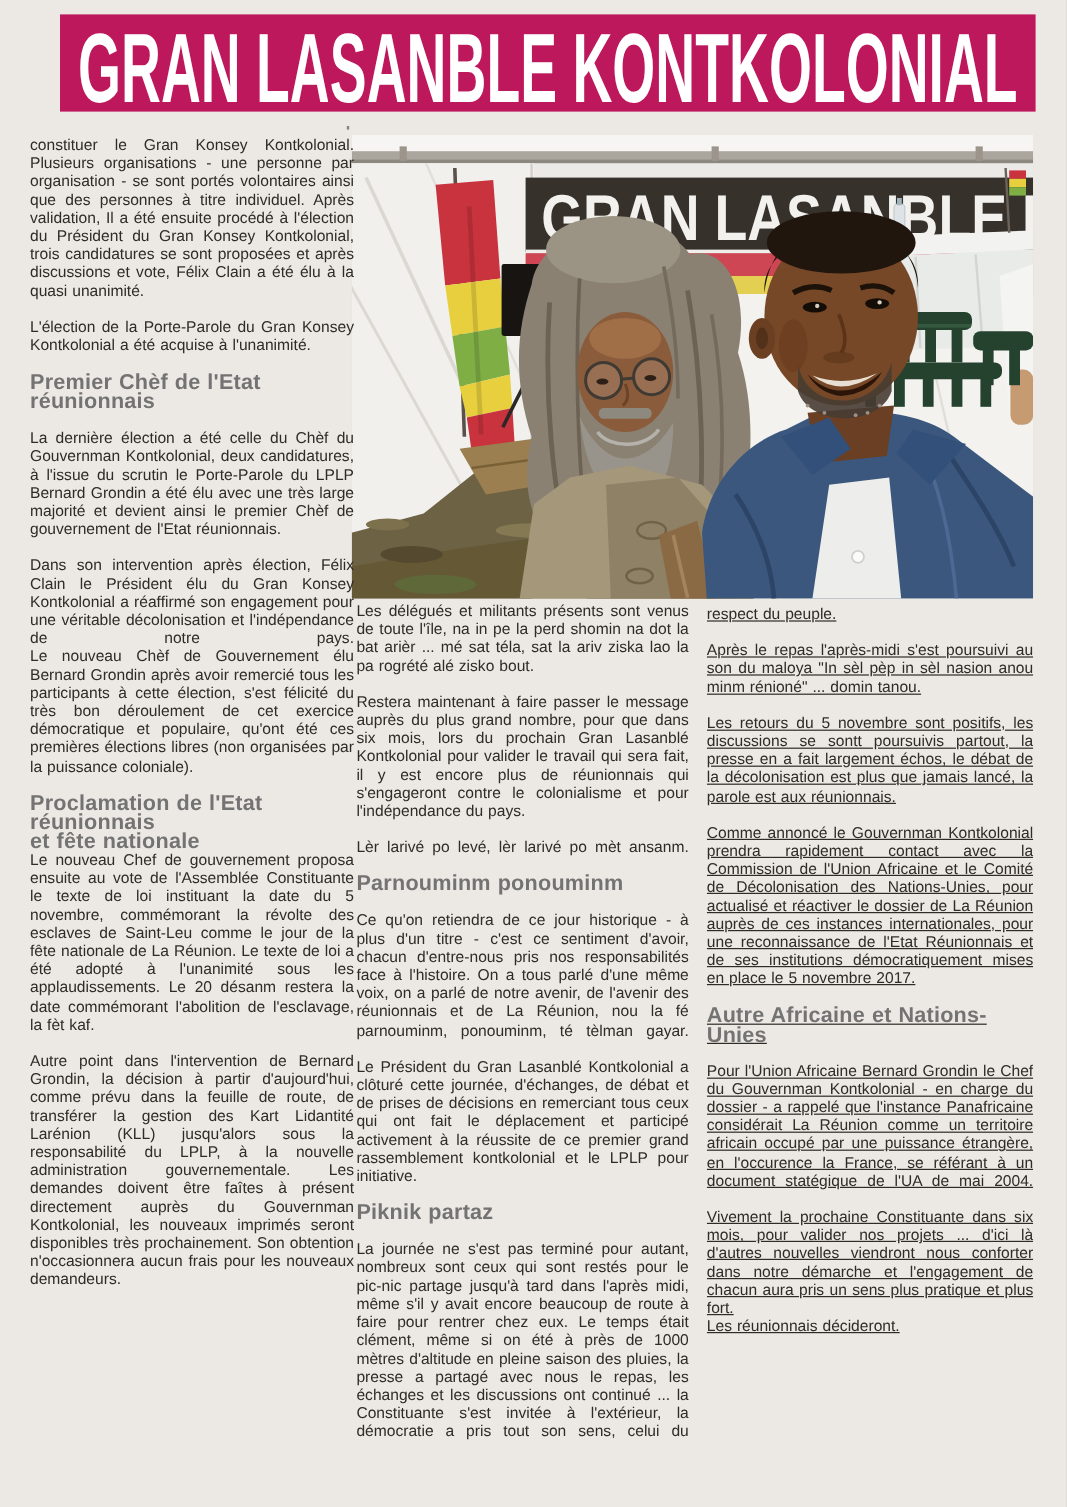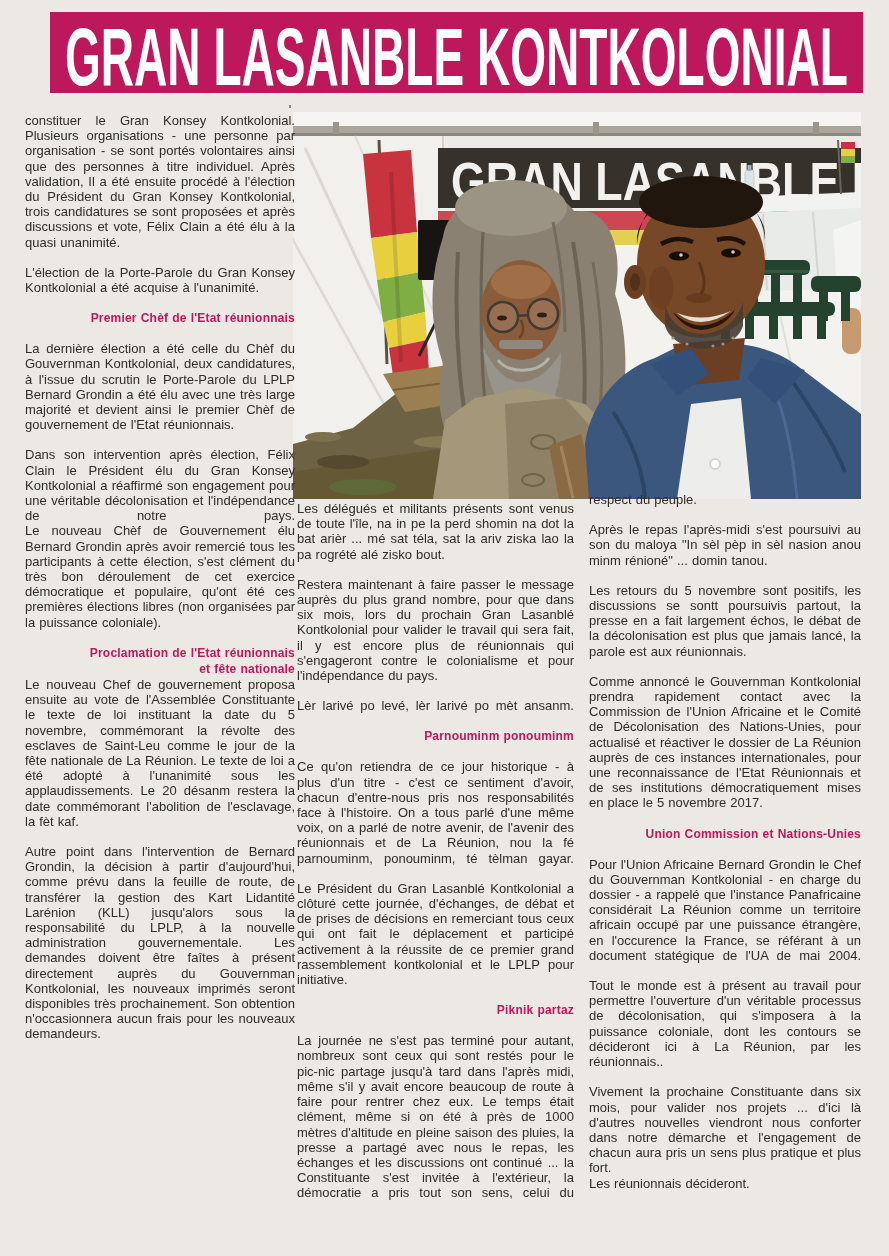--- a/index.html
+++ b/index.html
@@ -19,27 +19,27 @@
     background:#e9e7e2; overflow:hidden;
   }
   .photo svg { display:block; }
   .col {
     position:absolute; text-align:justify;
     font-size:13px; line-height:15.2px; color:#2f2b27;
     overflow:hidden; word-spacing:0.5px;
   }
   .col1 { left:25px;  top:113px; width:270px; height:1135px; }
   .col2 { left:297px; top:501px; width:277px; height:748px; }
-  .col3 { left:589px; top:492px; width:272px; height:748px; }
+  .col3 { left:589px; top:504px; width:272px; height:748px;text-decoration:underline; }
   .blk { margin:0; }
   .blk + .blk { margin-top:15px; }
   .blk.tight { margin-top:0; }
   .bhead {
-    font-weight:bold; text-align:right; white-space:pre-line;
-    font-size:12px; line-height:16px; color:#be185d; letter-spacing:0.2px;
+    font-weight:bold; text-align:left; white-space:pre-line;
+    font-size:18px; line-height:16px; color:#737373; letter-spacing:0.2px;
   }
   .bpara.fill { text-align-last:justify; }
 </style>
 </head>
 <body>
 
 <div class="page">
 
   <div class="masthead">
     <svg width="813" height="81" viewBox="0 0 813 81">
@@ -210,41 +210,40 @@
       </g>
     </svg>
   </div>
 
   <div class="col col1">
       <div class="blk bpara">constituer le Gran Konsey Kontkolonial. Plusieurs organisations - une personne par organisation - se sont portés volontaires ainsi que des personnes à titre individuel. Après validation, Il a été ensuite procédé à l'élection du Président du Gran Konsey Kontkolonial, trois candidatures se sont proposées et après discussions et vote, Félix Clain a été élu à la quasi unanimité.</div>
       <div class="blk bpara">L'élection de la Porte-Parole du Gran Konsey Kontkolonial a été acquise à l'unanimité.</div>
       <div class="blk bhead">Premier Chèf de l'Etat réunionnais</div>
       <div class="blk bpara">La dernière élection a été celle du Chèf du Gouvernman Kontkolonial, deux candidatures, à l'issue du scrutin le Porte-Parole du LPLP Bernard Grondin a été élu avec une très large majorité et devient ainsi le premier Chèf de gouvernement de l'Etat réunionnais.</div>
       <div class="blk bpara fill">Dans son intervention après élection, Félix Clain le Président élu du Gran Konsey Kontkolonial a réaffirmé son engagement pour une véritable décolonisation et l'indépendance de notre pays.</div>
-      <div class="blk bpara tight">Le nouveau Chèf de Gouvernement élu Bernard Grondin après avoir remercié tous les participants à cette élection, s'est clément du très bon déroulement de cet exercice démocratique et populaire, qu'ont été ces premières élections libres (non organisées par la puissance coloniale).</div>
+      <div class="blk bpara tight">Le nouveau Chèf de Gouvernement élu Bernard Grondin après avoir remercié tous les participants à cette élection, s'est félicité du très bon déroulement de cet exercice démocratique et populaire, qu'ont été ces premières élections libres (non organisées par la puissance coloniale).</div>
       <div class="blk bhead">Proclamation de l'Etat réunionnais
 et fête nationale</div>
       <div class="blk bpara tight">Le nouveau Chef de gouvernement proposa ensuite au vote de l'Assemblée Constituante le texte de loi instituant la date du 5 novembre, commémorant la révolte des esclaves de Saint-Leu comme le jour de la fête nationale de La Réunion. Le texte de loi a été adopté à l'unanimité sous les applaudissements. Le 20 désanm restera la date commémorant l'abolition de l'esclavage, la fèt kaf.</div>
       <div class="blk bpara">Autre point dans l'intervention de Bernard Grondin, la décision à partir d'aujourd'hui, comme prévu dans la feuille de route, de transférer la gestion des Kart Lidantité Larénion (KLL) jusqu'alors sous la responsabilité du LPLP, à la nouvelle administration gouvernementale. Les demandes doivent être faîtes à présent directement auprès du Gouvernman Kontkolonial, les nouveaux imprimés seront disponibles très prochainement. Son obtention n'occasionnera aucun frais pour les nouveaux demandeurs.</div>
     </div>
   <div class="col col2">
       <div class="blk bpara">Les délégués et militants présents sont venus de toute l'île, na in pe la perd shomin na dot la bat arièr ... mé sat téla, sat la ariv ziska lao la pa rogrété alé zisko bout.</div>
       <div class="blk bpara">Restera maintenant à faire passer le message auprès du plus grand nombre, pour que dans six mois, lors du prochain Gran Lasanblé Kontkolonial pour valider le travail qui sera fait, il y est encore plus de réunionnais qui s'engageront contre le colonialisme et pour l'indépendance du pays.</div>
       <div class="blk bpara fill">Lèr larivé po levé, lèr larivé po mèt ansanm.</div>
       <div class="blk bhead">Parnouminm ponouminm</div>
       <div class="blk bpara fill">Ce qu'on retiendra de ce jour historique - à plus d'un titre - c'est ce sentiment d'avoir, chacun d'entre-nous pris nos responsabilités face à l'histoire. On a tous parlé d'une même voix, on a parlé de notre avenir, de l'avenir des réunionnais et de La Réunion, nou la fé parnouminm, ponouminm, té tèlman gayar.</div>
       <div class="blk bpara">Le Président du Gran Lasanblé Kontkolonial a clôturé cette journée, d'échanges, de débat et de prises de décisions en remerciant tous ceux qui ont fait le déplacement et participé activement à la réussite de ce premier grand rassemblement kontkolonial et le LPLP pour initiative.</div>
       <div class="blk bhead">Piknik partaz</div>
       <div class="blk bpara fill">La journée ne s'est pas terminé pour autant, nombreux sont ceux qui sont restés pour le pic-nic partage jusqu'à tard dans l'après midi, même s'il y avait encore beaucoup de route à faire pour rentrer chez eux. Le temps était clément, même si on été à près de 1000 mètres d'altitude en pleine saison des pluies, la presse a partagé avec nous le repas, les échanges et les discussions ont continué ... la Constituante s'est invitée à l'extérieur, la démocratie a pris tout son sens, celui du</div>
     </div>
   <div class="col col3">
       <div class="blk bpara">respect du peuple.</div>
       <div class="blk bpara">Après le repas l'après-midi s'est poursuivi au son du maloya "In sèl pèp in sèl nasion anou minm rénioné" ... domin tanou.</div>
       <div class="blk bpara">Les retours du 5 novembre sont positifs, les discussions se sontt poursuivis partout, la presse en a fait largement échos, le débat de la décolonisation est plus que jamais lancé, la parole est aux réunionnais.</div>
       <div class="blk bpara">Comme annoncé le Gouvernman Kontkolonial prendra rapidement contact avec la Commission de l'Union Africaine et le Comité de Décolonisation des Nations-Unies, pour actualisé et réactiver le dossier de La Réunion auprès de ces instances internationales, pour une reconnaissance de l'Etat Réunionnais et de ses institutions démocratiquement mises en place le 5 novembre 2017.</div>
-      <div class="blk bhead">Union Commission et Nations-Unies</div>
+      <div class="blk bhead">Autre Africaine et Nations-Unies</div>
       <div class="blk bpara fill">Pour l'Union Africaine Bernard Grondin le Chef du Gouvernman Kontkolonial - en charge du dossier - a rappelé que l'instance Panafricaine considérait La Réunion comme un territoire africain occupé par une puissance étrangère, en l'occurence la France, se référant à un document statégique de l'UA de mai 2004.</div>
-      <div class="blk bpara">Tout le monde est à présent au travail pour permettre l'ouverture d'un véritable processus de décolonisation, qui s'imposera à la puissance coloniale, dont les contours se décideront ici à La Réunion, par les réunionnais..</div>
       <div class="blk bpara">Vivement la prochaine Constituante dans six mois, pour valider nos projets ... d'ici là d'autres nouvelles viendront nous conforter dans notre démarche et l'engagement de chacun aura pris un sens plus pratique et plus fort.</div>
       <div class="blk bpara tight">Les réunionnais décideront.</div>
     </div>
 
 </div>
 
 </body></html>

